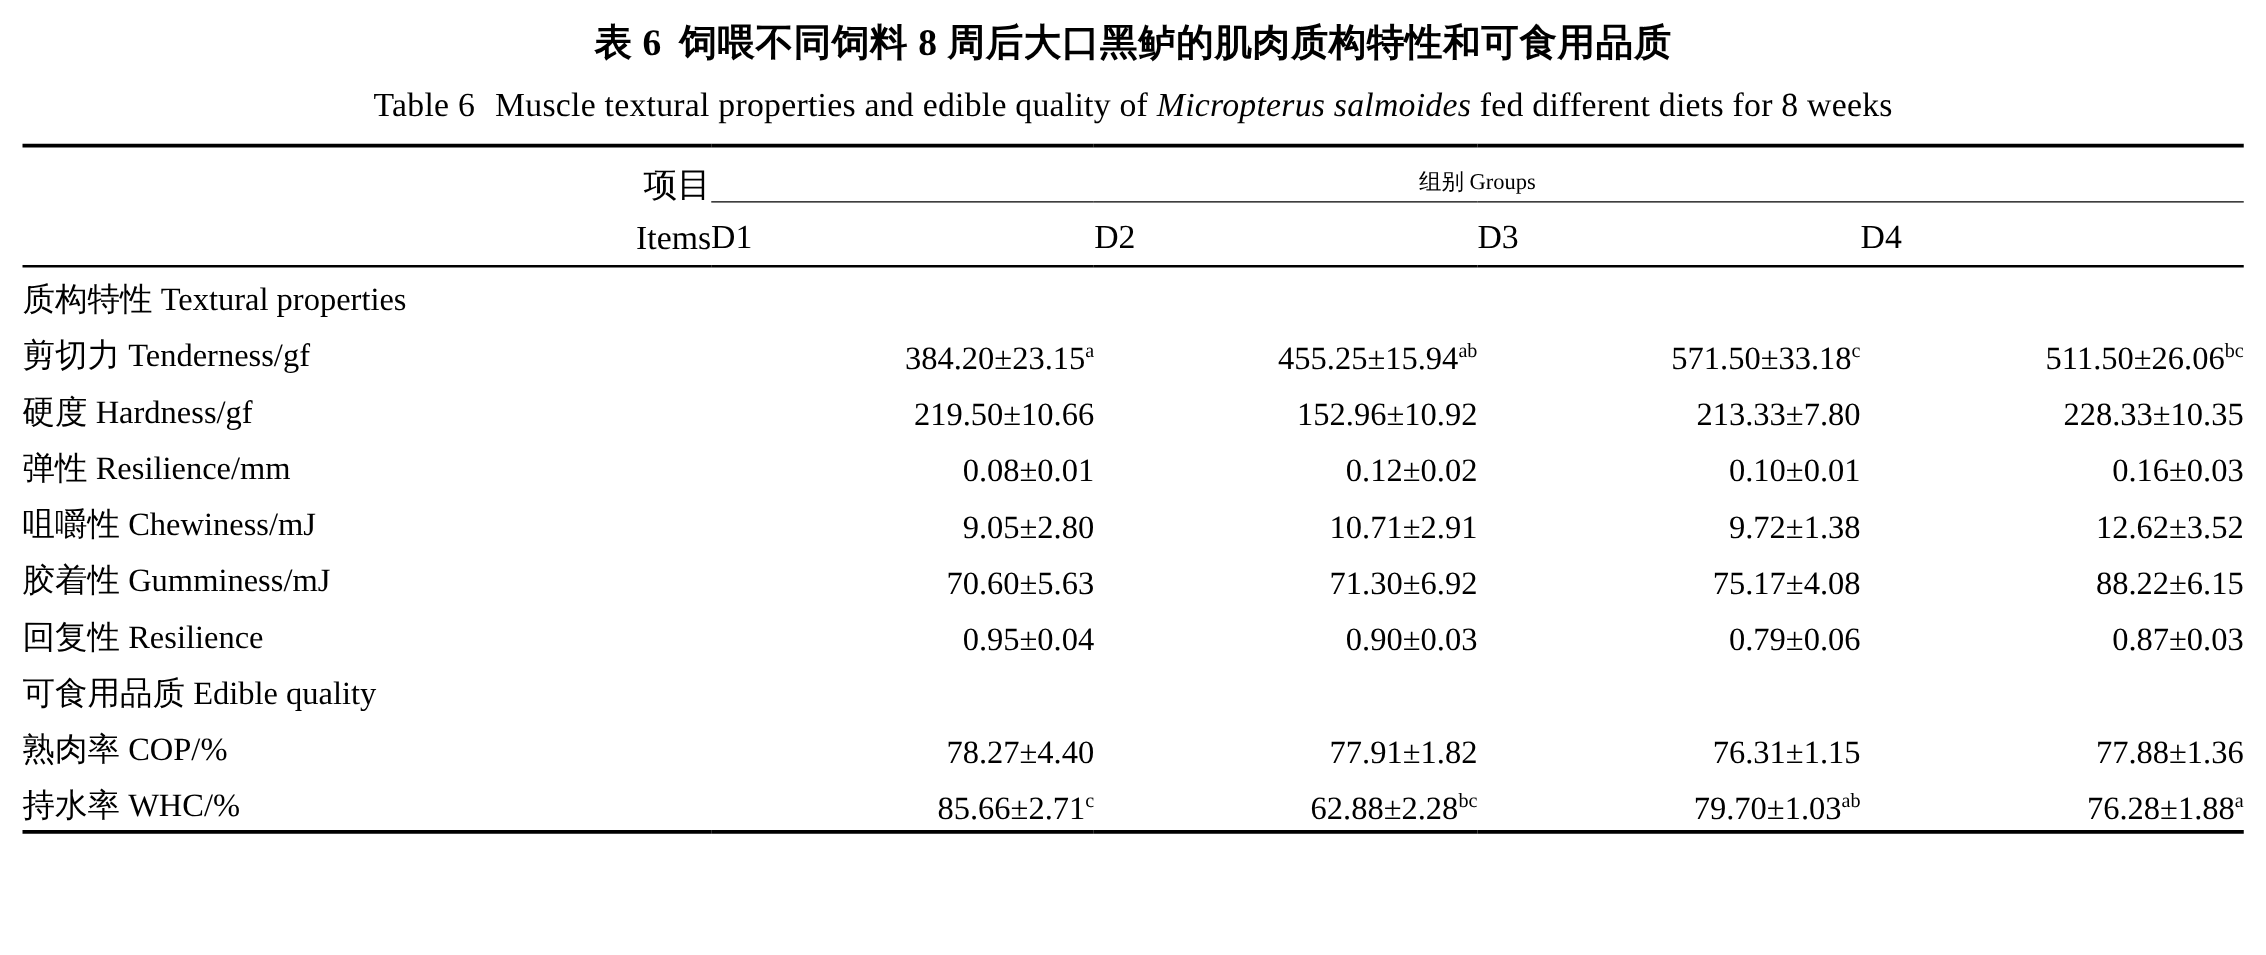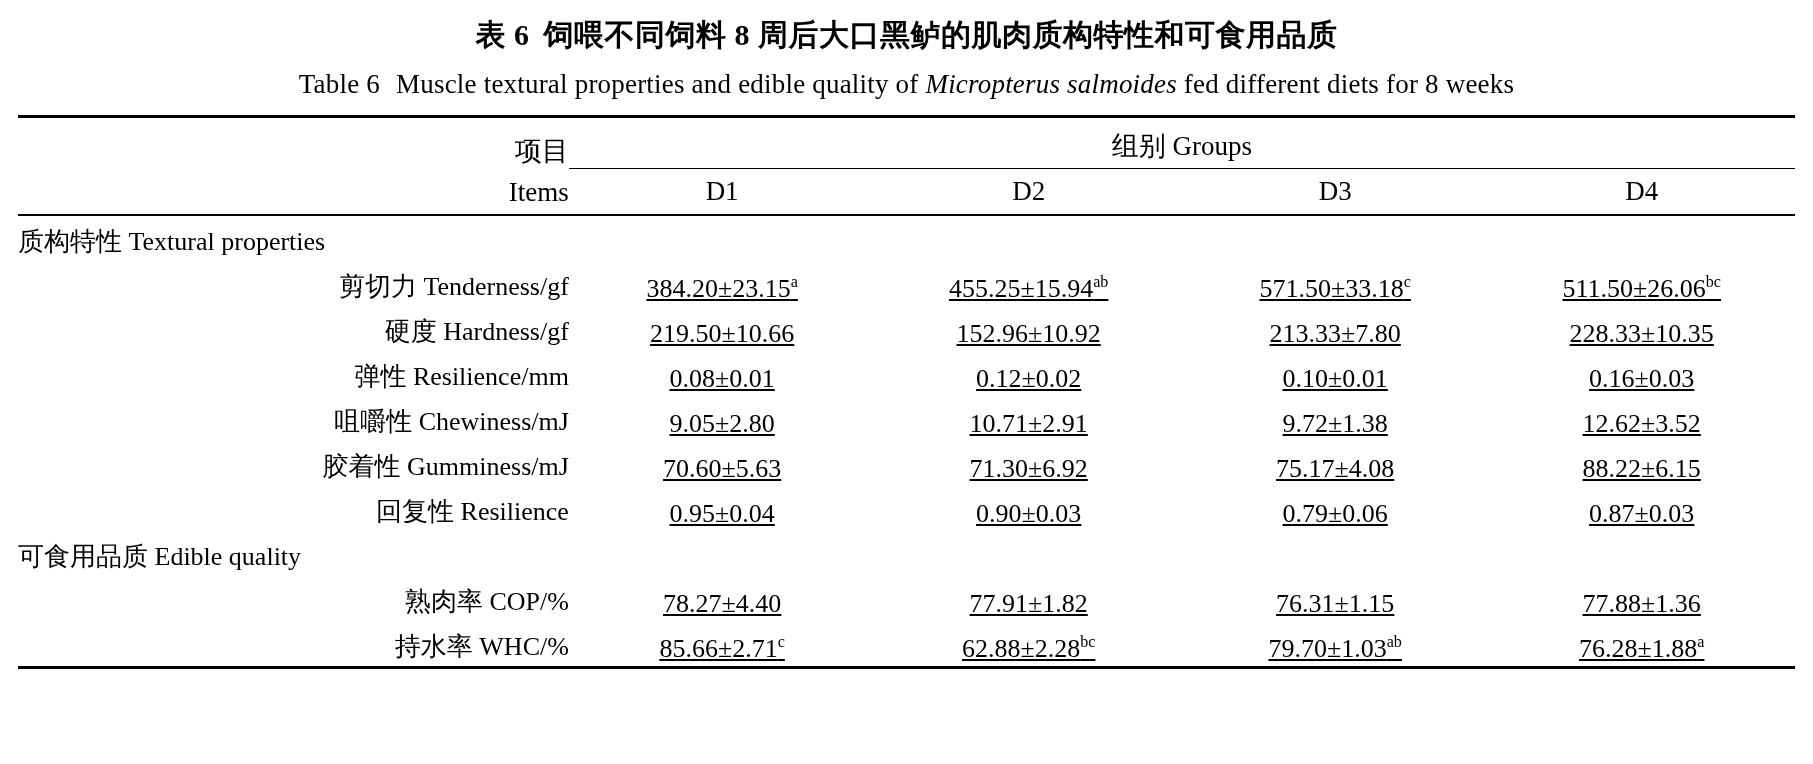--- a/index.html
+++ b/index.html
@@ -76,60 +76,58 @@
   }
   .items-head {
     text-align: right;
     vertical-align: top;
     padding-top: 10px !important;
     line-height: 1.55;
     font-size: 27px;
   }
   .groups-head {
     text-align: center;
-    font-size: 27px;
+    font-size: 18px;
     padding-top: 10px !important;
     padding-bottom: 4px !important;
   }
   .groups-underline td {
     padding: 0;
     height: 0;
     font-size: 0;
     line-height: 0;
   }
   .groups-underline td.ul {
     border-bottom: 1.6px solid #000;
   }
   .grp-label {
-    text-align: center;
     font-size: 27px;
     padding-top: 7px !important;
     padding-bottom: 7px !important;
   }
   .rowlabel {
-    text-align: right;
+    text-align: left;
     font-size: 26px;
     padding-top: 8px !important;
     padding-bottom: 2px !important;
     white-space: nowrap;
   }
   .section-label {
     text-align: left;
     font-size: 26px;
     padding-top: 8px !important;
     padding-bottom: 2px !important;
     margin-top: 40px;
   }
   .val {
-    text-align: center;
+    text-align: right;
     font-size: 26px;
     padding-top: 8px !important;
     padding-bottom: 2px !important;
     white-space: nowrap;
-    text-decoration: underline;
   }
   sup {
     font-size: 0.62em;
     vertical-align: super;
     line-height: 0;
   }
 </style>
 </head>
 <body>
 

